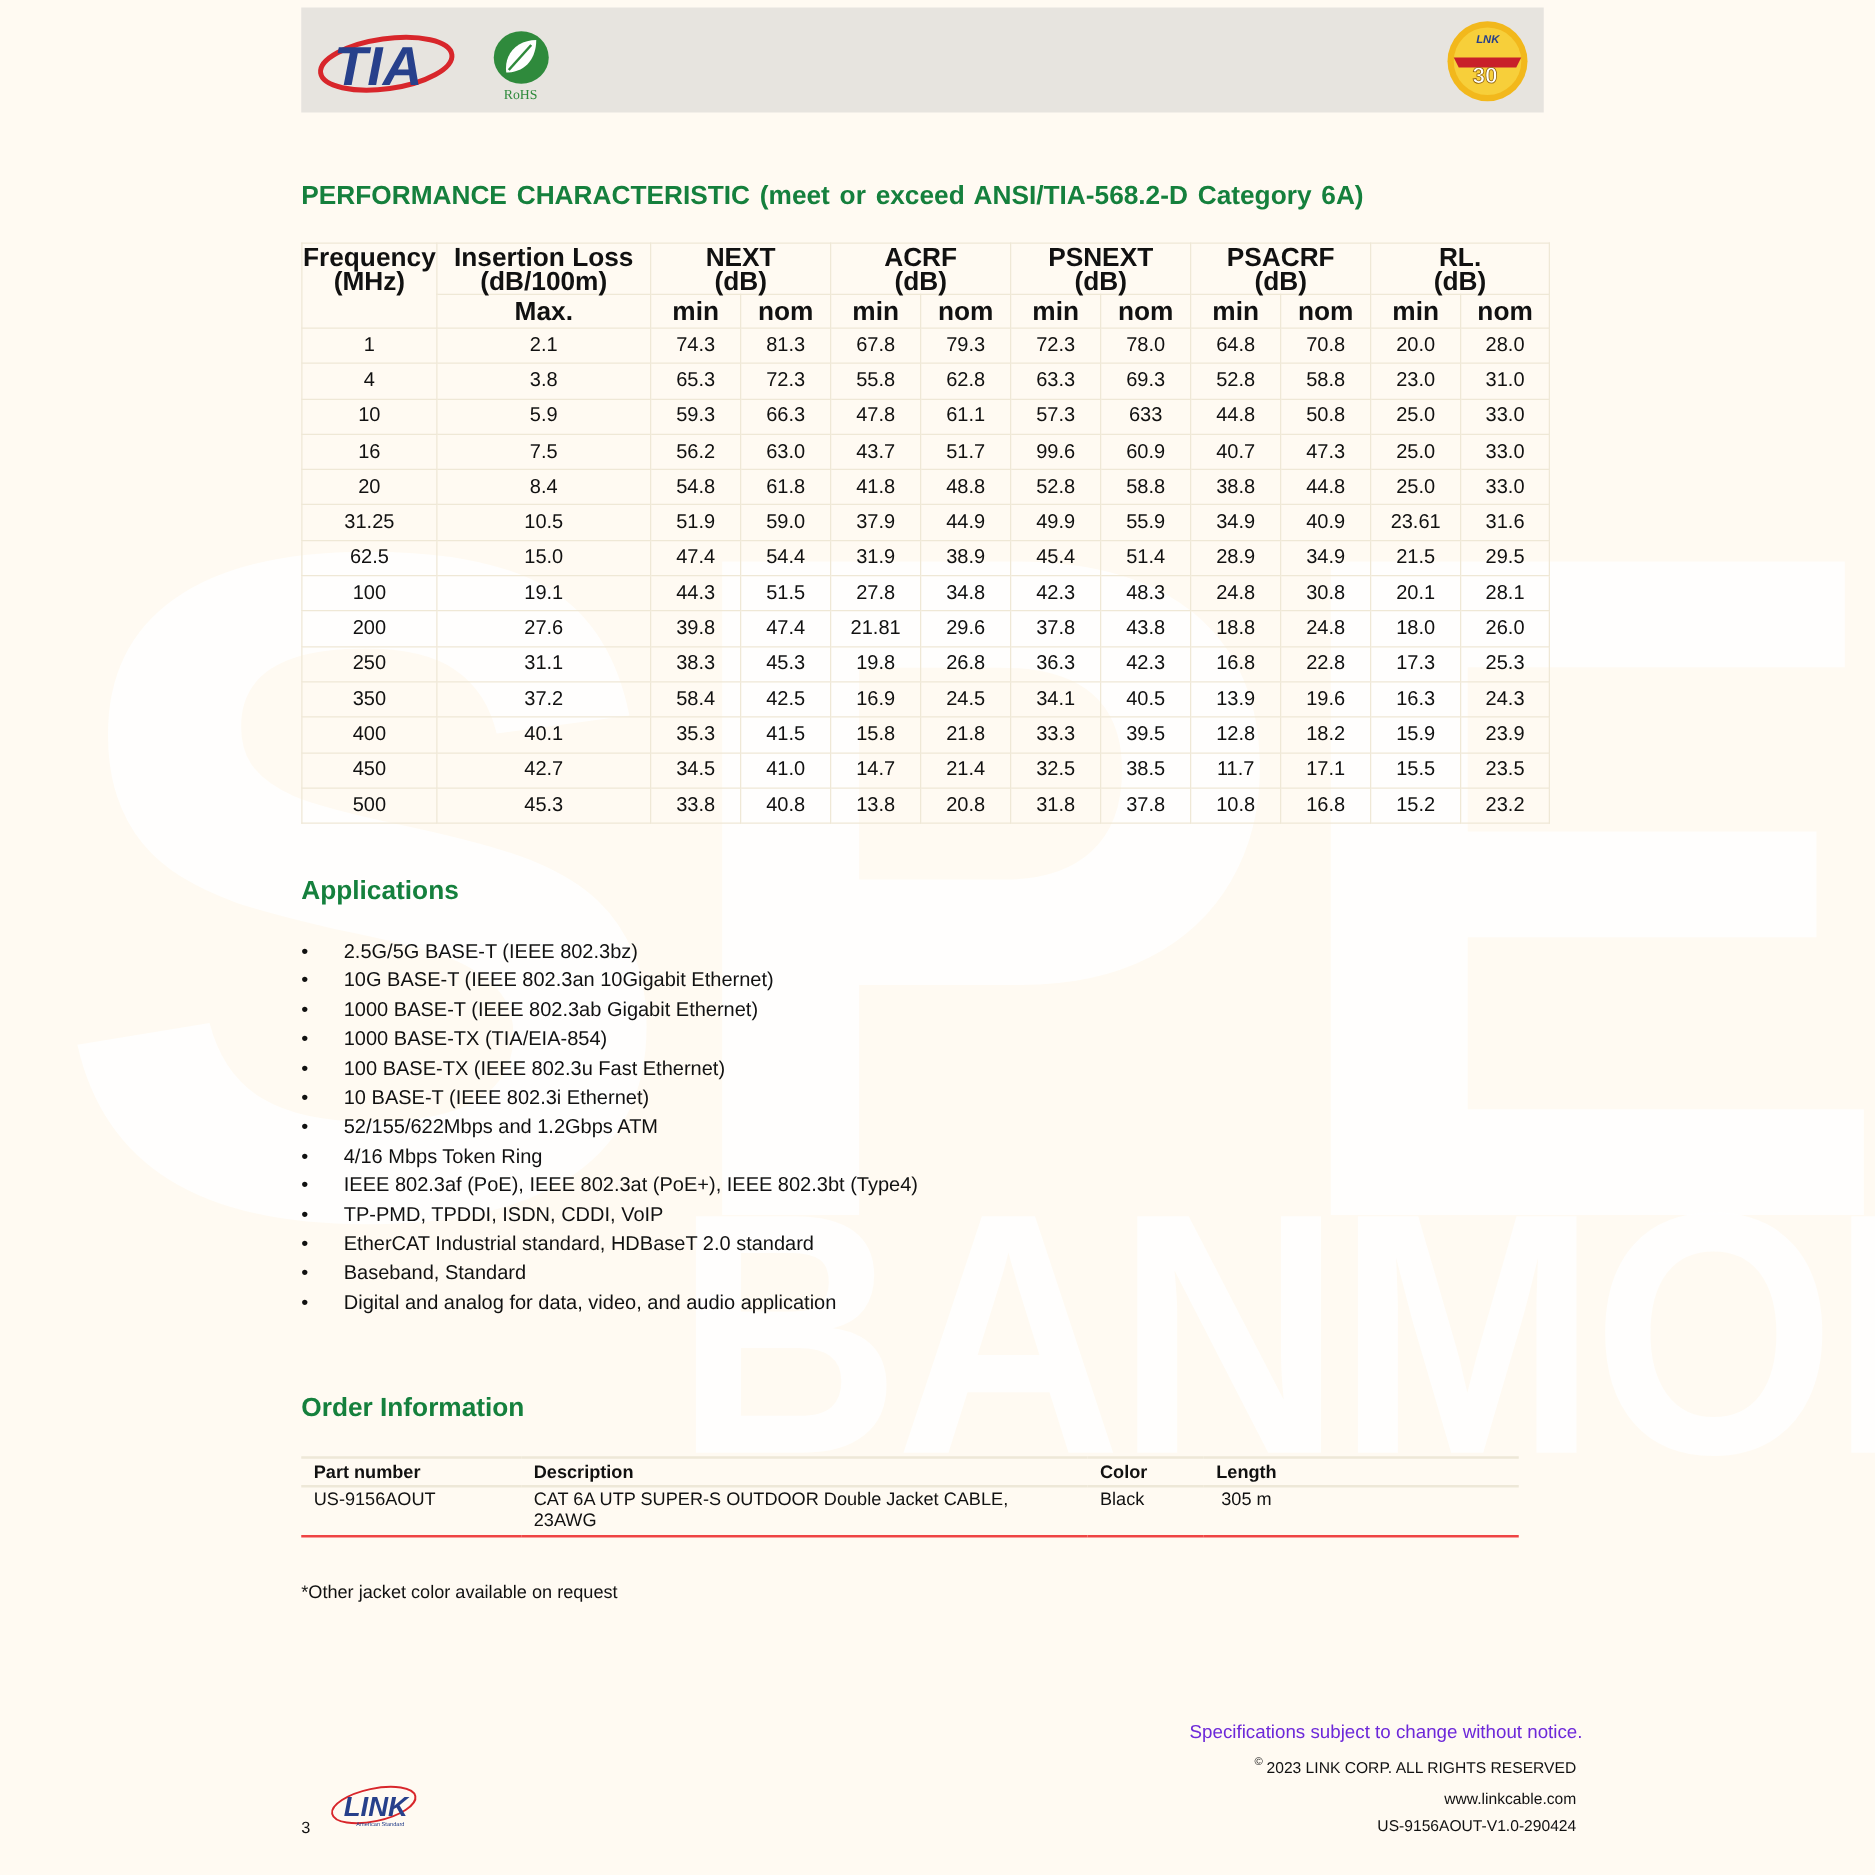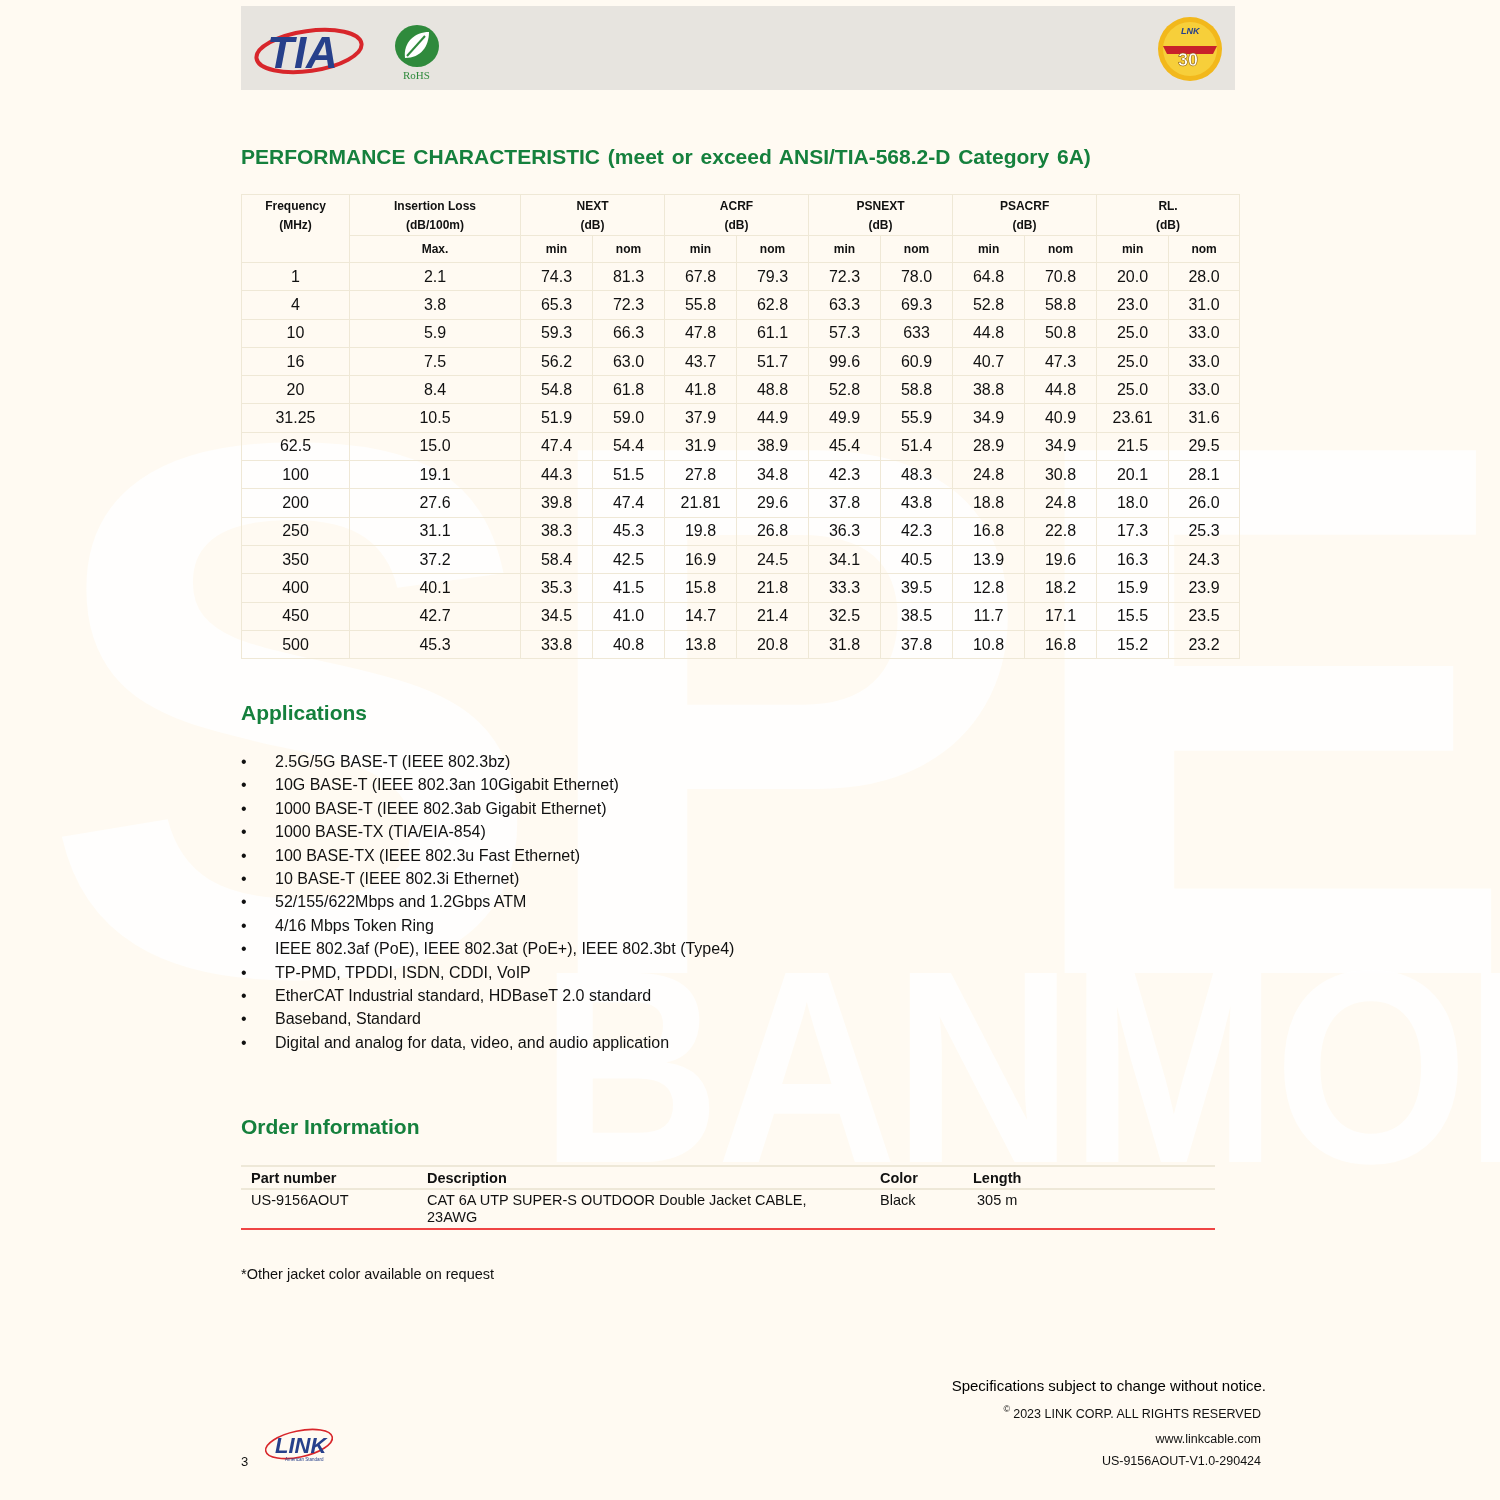--- a/index.html
+++ b/index.html
@@ -32,42 +32,42 @@
     .app-title { top: 701px; }
     .order-title { top: 1115px; }
 
     table.perf {
       position: absolute; left: 241px; top: 194px; width: 998px;
       border-collapse: collapse; table-layout: fixed; font-size: 16px;
     }
     table.perf td, table.perf th {
       border: 1px solid #efe8d6; text-align: center; padding: 0; height: 27.3px;
     }
-    table.perf th { font-weight: bold; font-size: 12px; line-height: 19px; vertical-align: top; padding-top: 2px; }
+    table.perf th { font-weight: bold; font-size: 21px; line-height: 19px; vertical-align: top; padding-top: 2px; }
     table.perf tr.sub th { height: 26px; vertical-align: middle; padding-top: 0; }
     table.perf tr.grp th { height: 38px; }
 
     ul.apps {
       position: absolute; left: 241px; top: 750px; margin: 0; padding: 0; list-style: none;
       font-size: 16px;
     }
     ul.apps li { height: 23.4px; line-height: 23.4px; position: relative; padding-left: 34px; }
     ul.apps li .bullet { position: absolute; left: 0; top: 0; }
 
     table.order {
       position: absolute; left: 241px; top: 1165px; width: 974px; border-collapse: collapse;
       font-size: 14.5px; table-layout: fixed;
     }
     table.order th { text-align: left; font-weight: bold; padding: 3px 0 2px 10px; border-top: 2px solid #eee8d8; border-bottom: 2px solid #eee8d8; }
     table.order td { text-align: left; vertical-align: top; padding: 2px 0 2px 10px; border-bottom: 2px solid #ef4444; line-height: 17px; }
 
     .footnote { position: absolute; left: 241px; top: 1266px; font-size: 14.5px; }
 
     .footer-right { position: absolute; right: 239px; text-align: right; }
-    .spec-note { top: 1377px; color: #000000; font-size: 15px; right: 234px; }
+    .spec-note { top: 1377px; color: #6d28d9; font-size: 15px; right: 234px; }
     .copyright { top: 1404px; font-size: 12.5px; }
     .copyright sup { font-size: 9px; vertical-align: 6px; margin-right: 3px; }
     .website { top: 1432px; font-size: 12.5px; }
     .docid { top: 1454px; font-size: 12.5px; }
 
     .page-num { position: absolute; left: 241px; top: 1454px; font-size: 13px; }
     .link-logo { position: absolute; left: 263px; top: 1425px; width: 78px; height: 40px; }
   </style>
 </head>
 <body>

